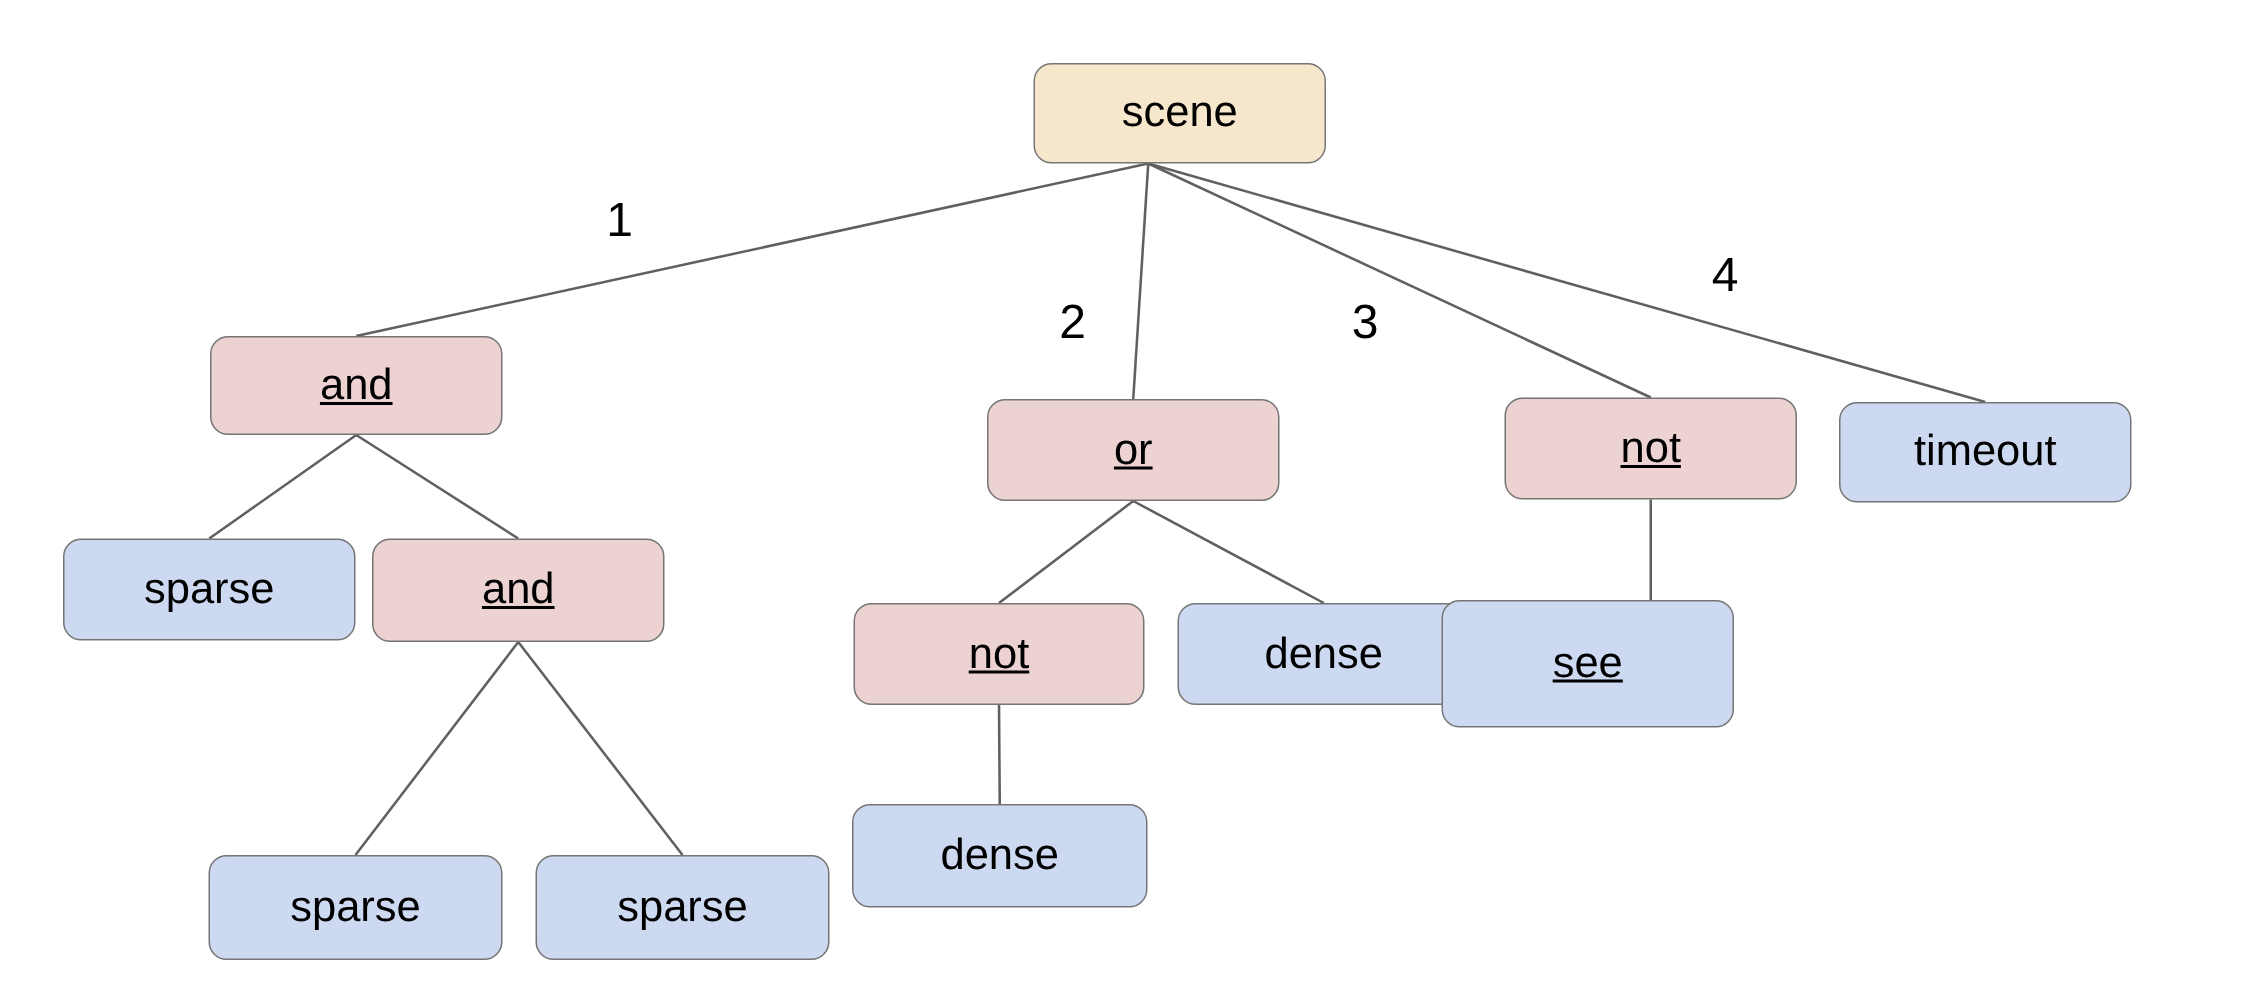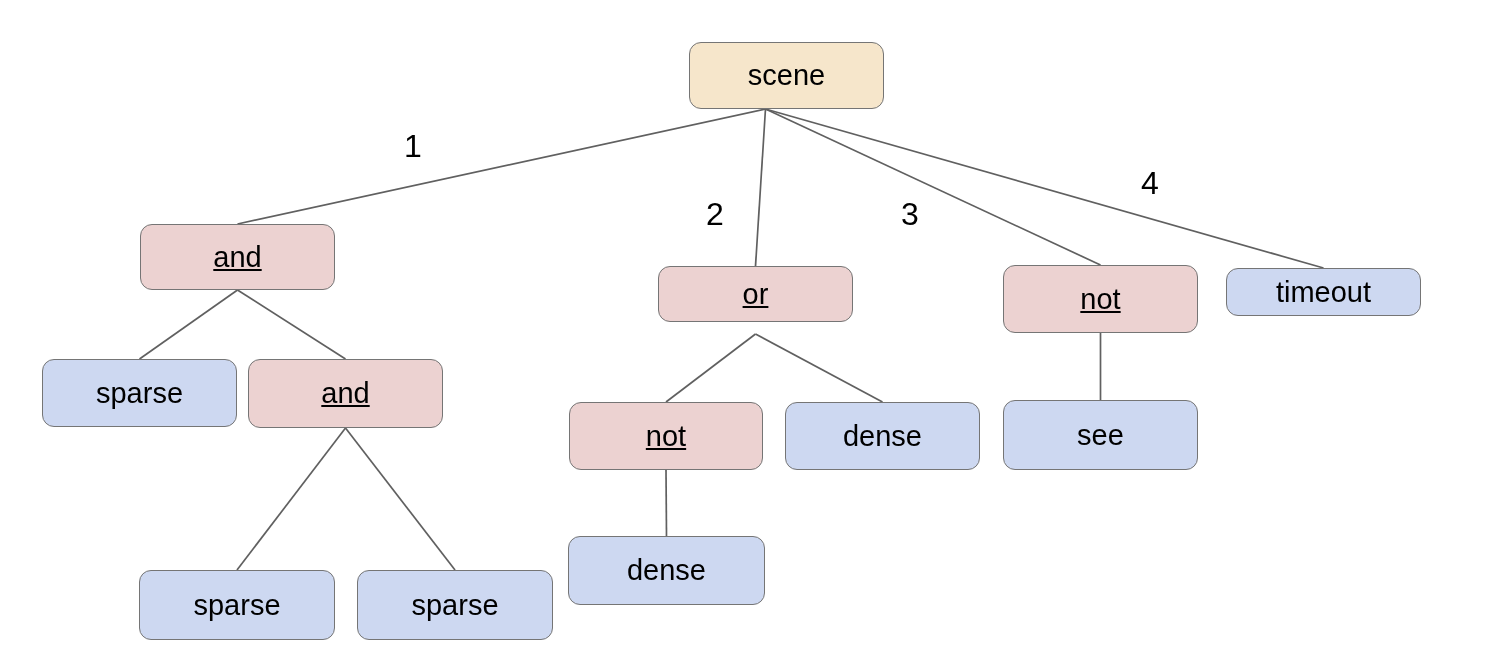--- a/index.html
+++ b/index.html
@@ -68,24 +68,24 @@
       <line x1="755.5" y1="334" x2="882.5" y2="402" class="edge"></line>
       <line x1="666" y1="470" x2="666.5" y2="536" class="edge"></line>
       <line x1="1100.5" y1="333" x2="1100.5" y2="400" class="edge"></line>
     </svg>
 <div class="edge-label" style="left: 413px; top: 146px;">1</div>
     <div class="edge-label" style="left: 715px; top: 214px;">2</div>
     <div class="edge-label" style="left: 910px; top: 214px;">3</div>
     <div class="edge-label" style="left: 1150px; top: 183px;">4</div>
     <div class="node root" style="left: 668px; top: 42px; width: 195px; height: 67px; margin-left: 21px;">scene</div>
     <div class="node operator" style="left: 140px; top: 224px; width: 195px; height: 66px;">and</div>
-    <div class="node operator" style="left: 658px; top: 266px; width: 195px; height: 56px;">or</div>
+    <div class="node operator" style="left: 658px; top: 266px; width: 195px; height: 68px;">or</div>
     <div class="node operator" style="left: 1003px; top: 265px; width: 195px; height: 68px;">not</div>
-    <div class="node leaf" style="left: 1226px; top: 268px; width: 195px; height: 48px;">timeout</div>
+    <div class="node leaf" style="left: 1226px; top: 268px; width: 195px; height: 67px;">timeout</div>
     <div class="node leaf" style="left: 42px; top: 359px; width: 195px; height: 68px;">sparse</div>
     <div class="node operator" style="left: 248px; top: 359px; width: 195px; height: 69px;">and</div>
     <div class="node operator" style="left: 569px; top: 402px; width: 194px; height: 68px;">not</div>
     <div class="node leaf" style="left: 785px; top: 402px; width: 195px; height: 68px;">dense</div>
-    <div class="node leaf" style="left: 1003px; top: 400px; width: 195px; height: 70px;">see</div>
+    <div class="node leaf" style="left: 961px; top: 400px; width: 195px; height: 85px; text-decoration: underline;">see</div>
     <div class="node leaf" style="left: 139px; top: 570px; width: 196px; height: 70px;">sparse</div>
     <div class="node leaf" style="left: 357px; top: 570px; width: 196px; height: 70px;">sparse</div>
     <div class="node leaf" style="left: 568px; top: 536px; width: 197px; height: 69px;">dense</div>
   </div>
 
 </body></html>

